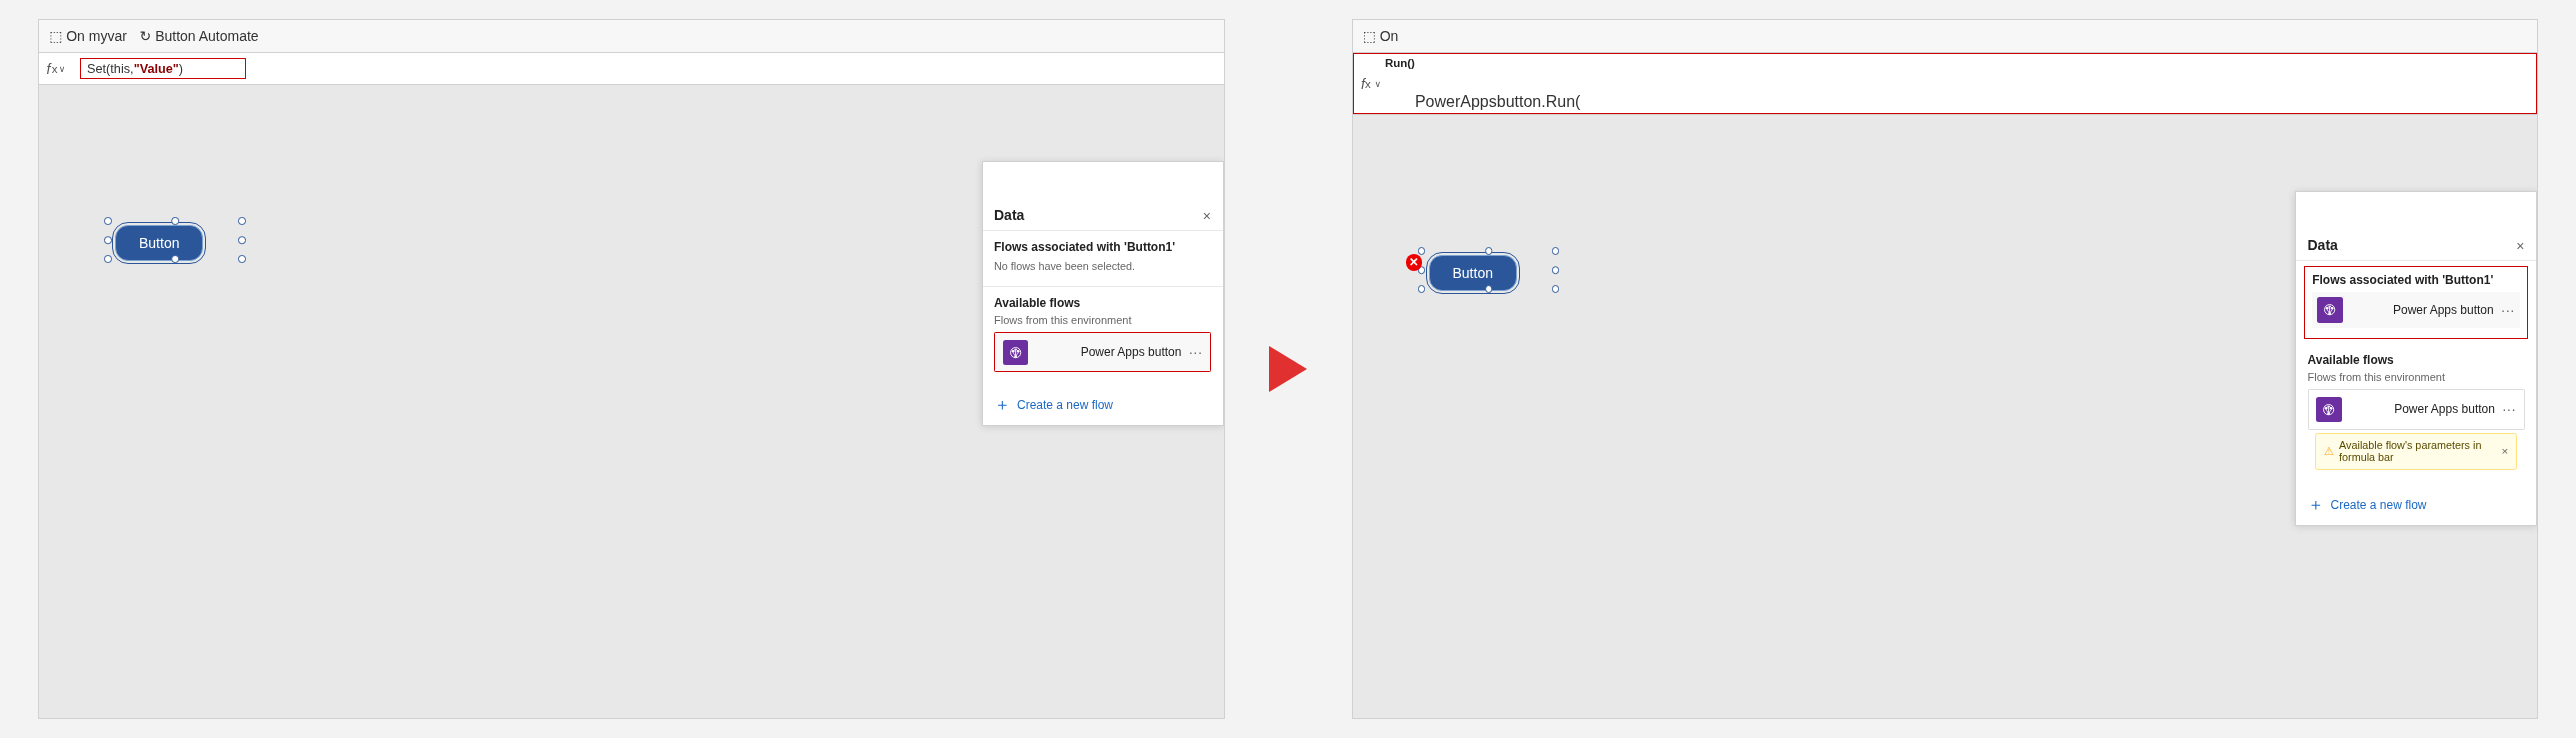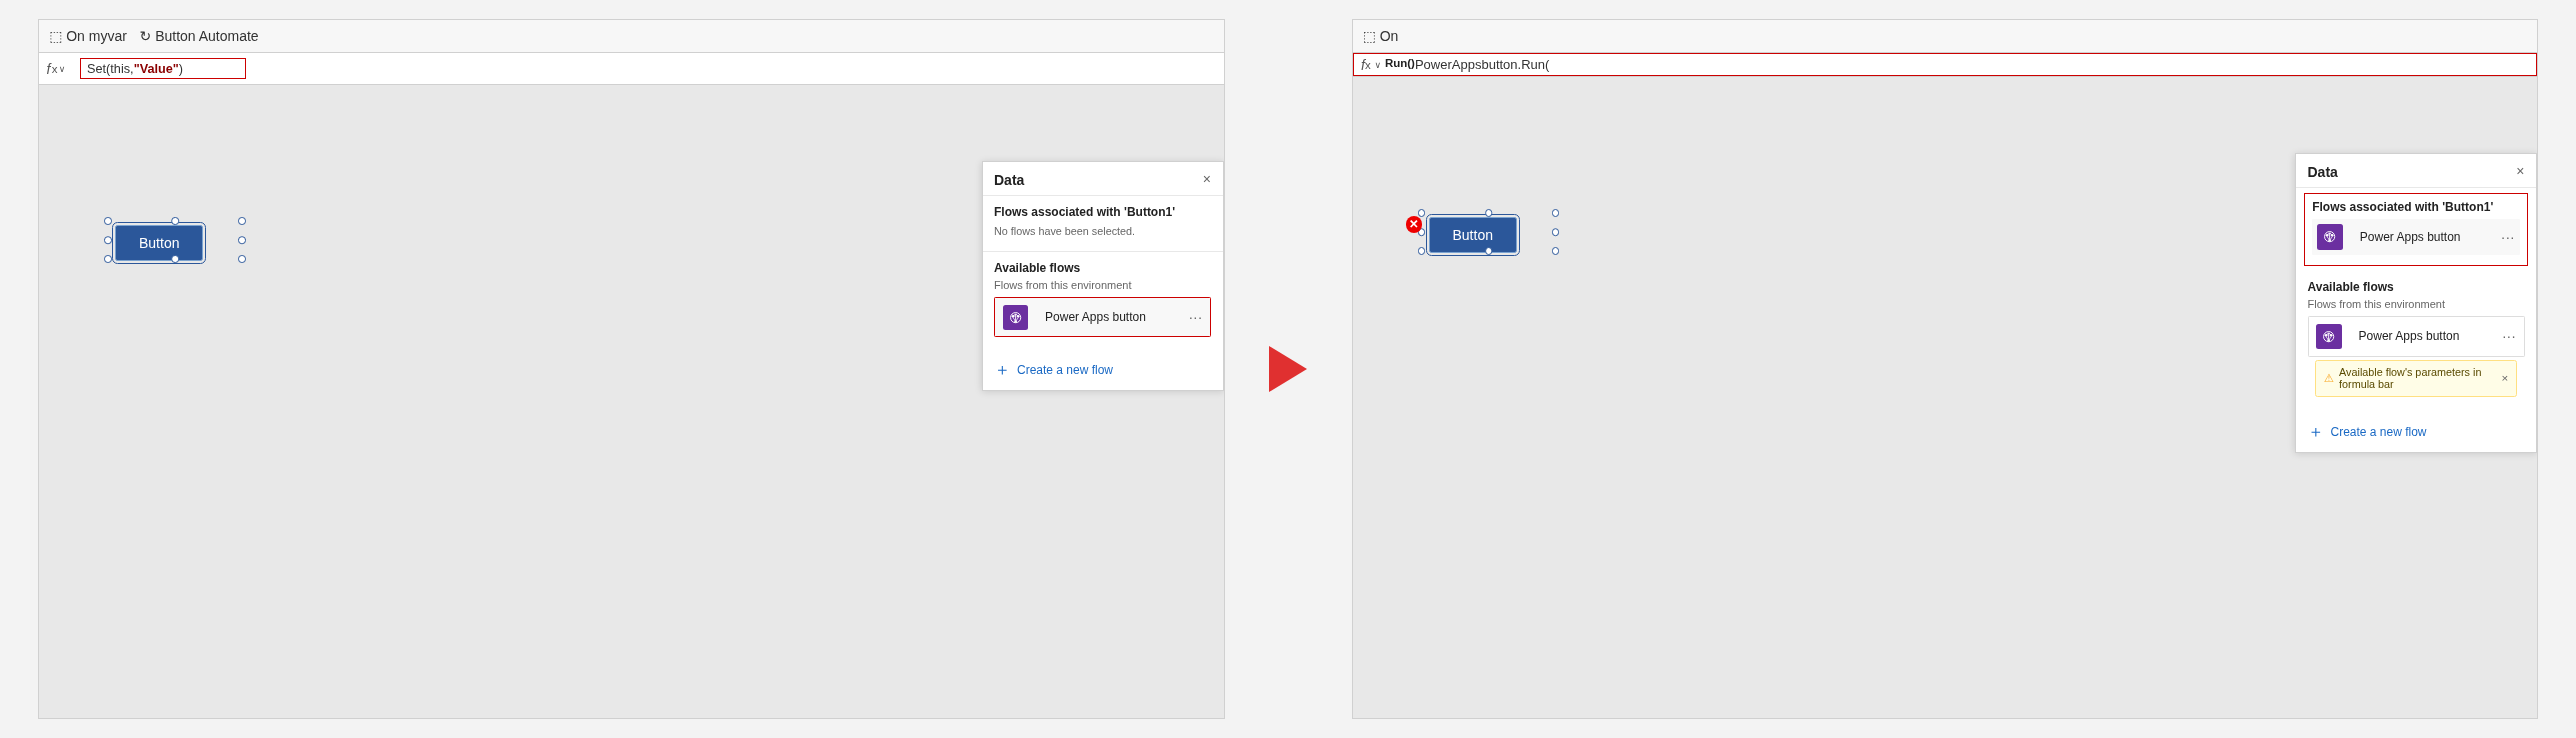--- a/index.html
+++ b/index.html
@@ -104,20 +104,21 @@
       border: 1.3px solid #7ba3d0;
       border-radius: 2.5px;
       padding: 9px 23px;
       font-size: 14px;
       cursor: pointer;
       user-select: none;
     }
     .canvas-button.selected {
       outline: 1.3px solid #2b579a;
       outline-offset: 2.5px;
+      border-radius: 13px;
     }
     .canvas-button-handles {
       position: absolute;
       top: 125px;
       left: 56px;
       width: 140px;
       height: 41px;
     }
     .handle {
       position: absolute;
@@ -162,24 +163,25 @@
       width: 242px;
       background: #fff;
       border: 0.6px solid #d0d0d0;
       box-shadow: 0 1.3px 7.6px rgba(0,0,0,0.15);
       display: flex;
       flex-direction: column;
       z-index: 20;
     }
     .data-panel-header {
       display: flex;
-      align-items: flex-start;
+      align-items: flex-end;
       justify-content: space-between;
       padding: 10.2px 11.5px 6.4px 11.5px;
       border-bottom: 0.6px solid #e8e8e8;
+      margin-top: 35px;
     }
     .data-panel-title {
       font-size: 14px;
       font-weight: 600;
       color: #222;
     }
     .data-panel-close {
       font-size: 14px;
       color: #666;
       cursor: pointer;
@@ -196,27 +198,28 @@
       margin-bottom: 3.8px;
     }
     .data-section-subtitle {
       font-size: 11px;
       color: #666;
       margin-bottom: 6.4px;
     }
     .flow-item {
       display: flex;
       align-items: center;
-      gap: 17px;
+      gap: 7px;
       padding: 6.4px 7.6px;
       border: 0.6px solid #c00;
       border-radius: 1.3px;
       background: #fff;
       margin-bottom: 3.8px;
       cursor: pointer;
+      text-align: right;
     }
     .flow-item-icon {
       width: 25.5px;
       height: 25.5px;
       background: #6b2fa0;
       border-radius: 2.5px;
       display: flex;
       align-items: center;
       justify-content: center;
       color: #fff;
@@ -401,21 +404,21 @@
       </div>
     </div>
 
     <div class="formula-bar" style="flex-direction:column; align-items:flex-start; height:auto; padding:0;">
       <div style="display:flex; align-items:center; padding:2.5px 7.6px; border:1.3px solid #c00; background:#fff; width:100%;">
         <span style="font-style:italic; font-size:14px; color:#555;">f</span>
           <span style="font-size:11.5px; color:#555;">x</span>
         <span style="font-size:9px; color:#555; margin: 0 3.8px;">∨</span>
         <div style="display:flex; flex-direction:row; flex:1;">
           <span class="formula-run-title" style="font-size:11.5px; font-weight:600; color:#222; padding:0;">Run()</span>
-          <span style="font-size:13px; color:#333;">PowerAppsbutton.Run(</span>
+          <span style="font-size:16px; color:#333;margin-top:36px;">PowerAppsbutton.Run(</span>
         </div>
       </div>
     </div>
 
     <div class="canvas-area">
 
       <div class="error-dot" style="top:139px; left:53px;">✕</div>
 
       <div class="canvas-button selected" style="position:absolute; top:140px; left:76px;">
         <span>Button</span>

